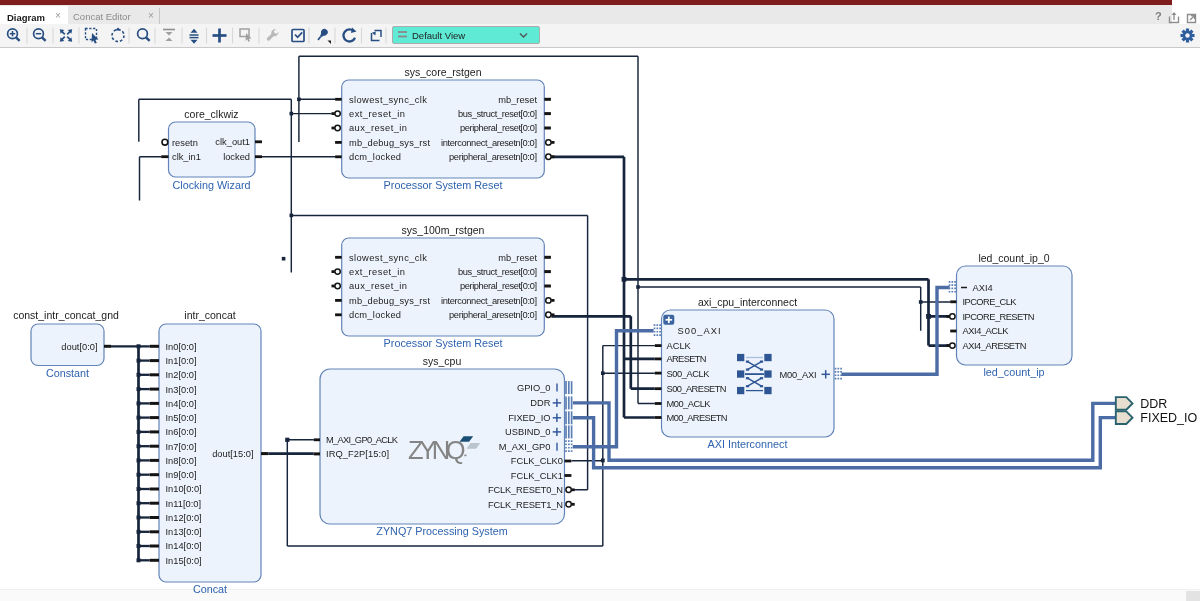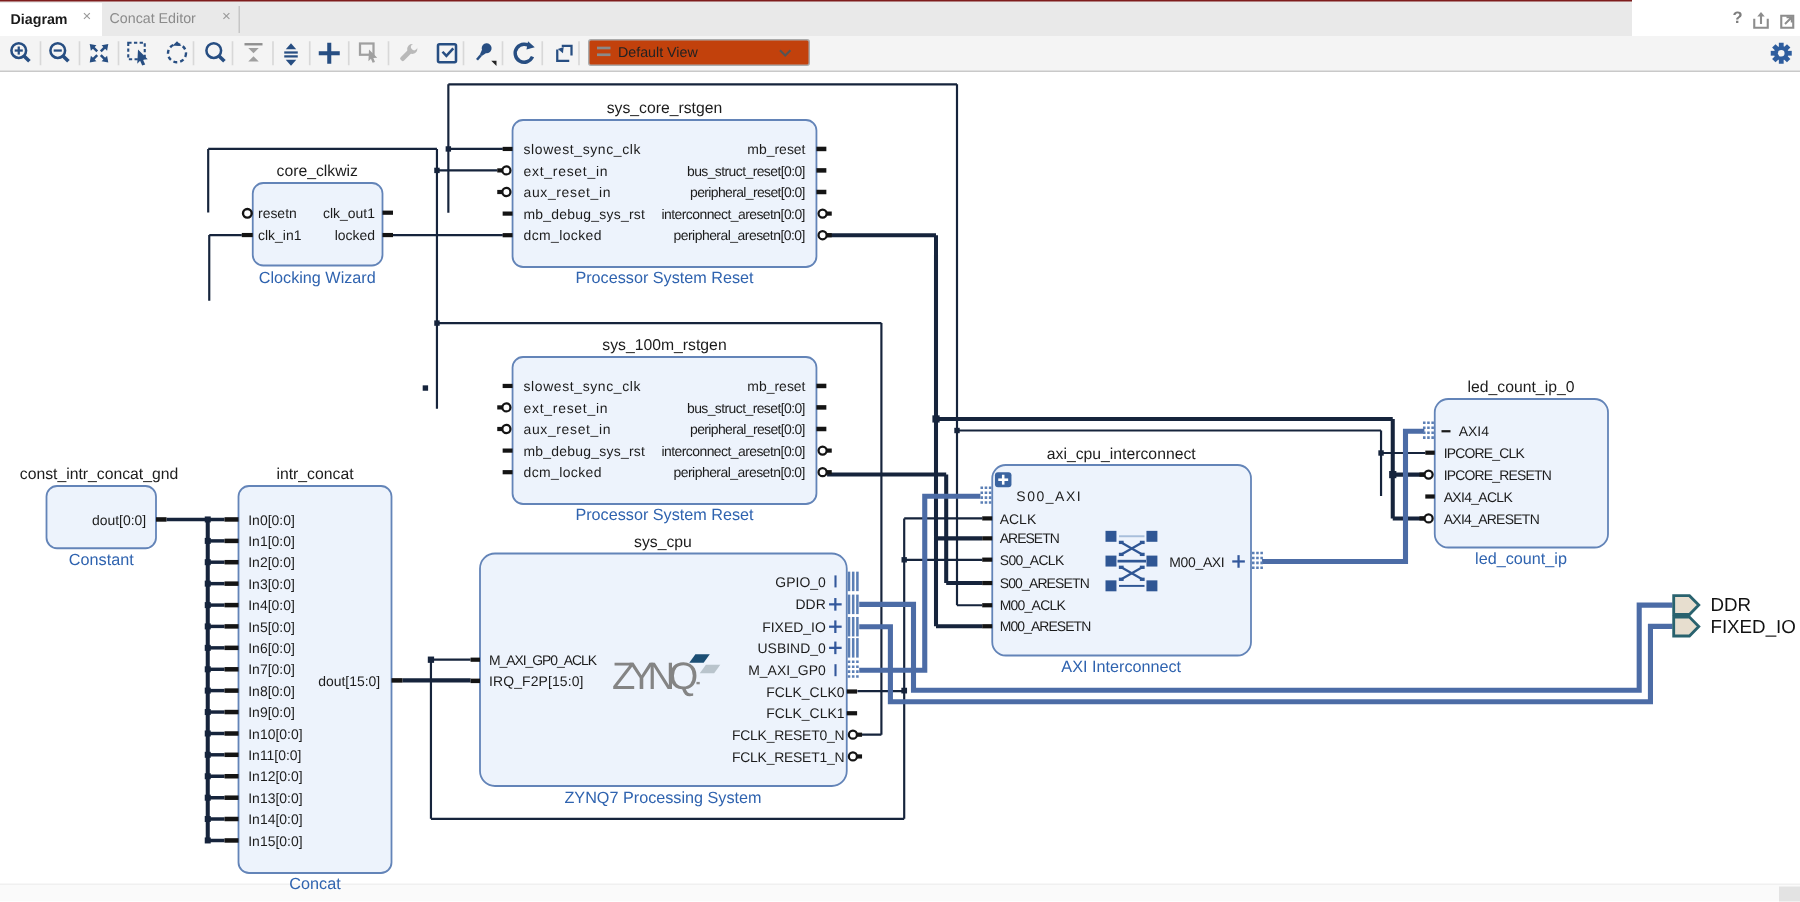--- a/index.html
+++ b/index.html
@@ -1,25 +1,25 @@
 <!DOCTYPE html>
 <html><head><meta charset="utf-8">
 <style>
   html,body{margin:0;padding:0;width:1200px;height:601px;overflow:hidden;
     font-family:"Liberation Sans",sans-serif;background:#fff;}
-  .tabbar{position:absolute;left:0;top:0;width:1088px;height:24px;background:#e9e9e9;
-    border-top:1px solid #7f1d1d;box-sizing:border-box;text-align:center;}
+  .tabbar{position:absolute;left:0;top:0;width:1172px;height:24px;background:#e9e9e9;
+    border-top:5px solid #7f1d1d;box-sizing:border-box;text-align:center;}
   .tab-active{position:absolute;left:0;top:1px;width:68px;height:23px;background:#fff;}
   .tab-active span{position:absolute;left:7px;top:6px;font-size:9.5px;font-weight:bold;color:#1a1a1a;}
   .tx{position:absolute;top:5px;font-size:10px;color:#8f8f8f;}
   .tab2{position:absolute;left:73px;top:6px;font-size:9.5px;color:#8b8b8b;}
   .tsep{position:absolute;left:159px;top:3px;width:1px;height:18px;background:#c6c6c6;}
   .toolbar{position:absolute;left:0;top:24px;width:1200px;height:24px;background:#f4f4f4;
     border-bottom:1px solid #c9c9c9;box-sizing:border-box;}
-  .dd{position:absolute;left:392px;top:2px;width:146px;height:16px;background:#c2410c;
+  .dd{position:absolute;left:392px;top:2px;width:146px;height:16px;background:#5eead4;
     border:1px solid #ababab;border-radius:2px;}
   .dd .txt{position:absolute;left:19px;top:3px;font-size:9.5px;color:#222;}
   .canvas{position:absolute;left:0;top:48px;width:1200px;height:553px;background:#fff;}
   .corner{position:absolute;left:1186px;top:591px;width:14px;height:10px;background:#e3e3e3;}
 </style></head>
 <body>
 <div class="tabbar">
   <div class="tab-active">
       <span>Diagram</span>
     </div>

